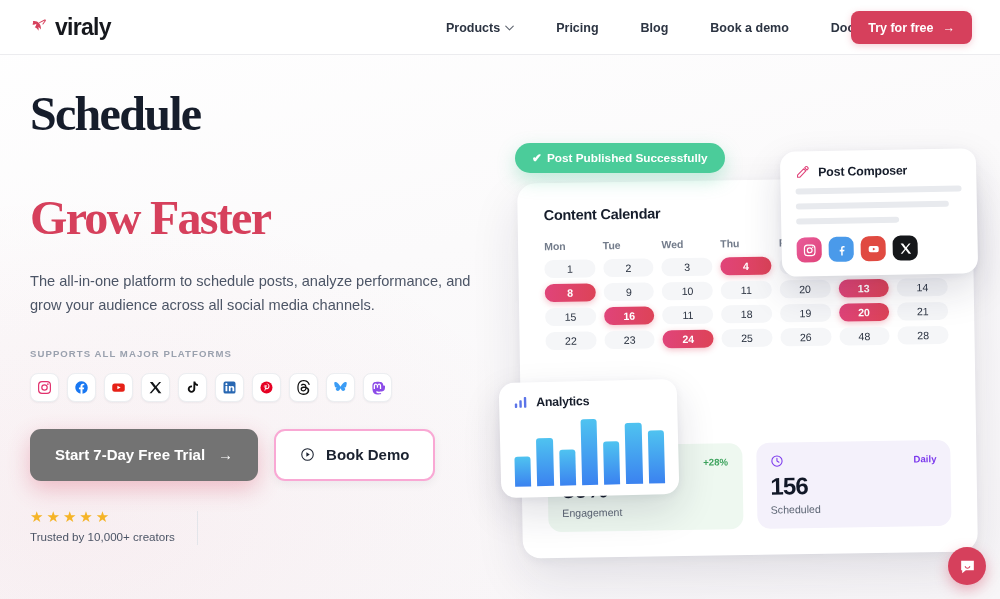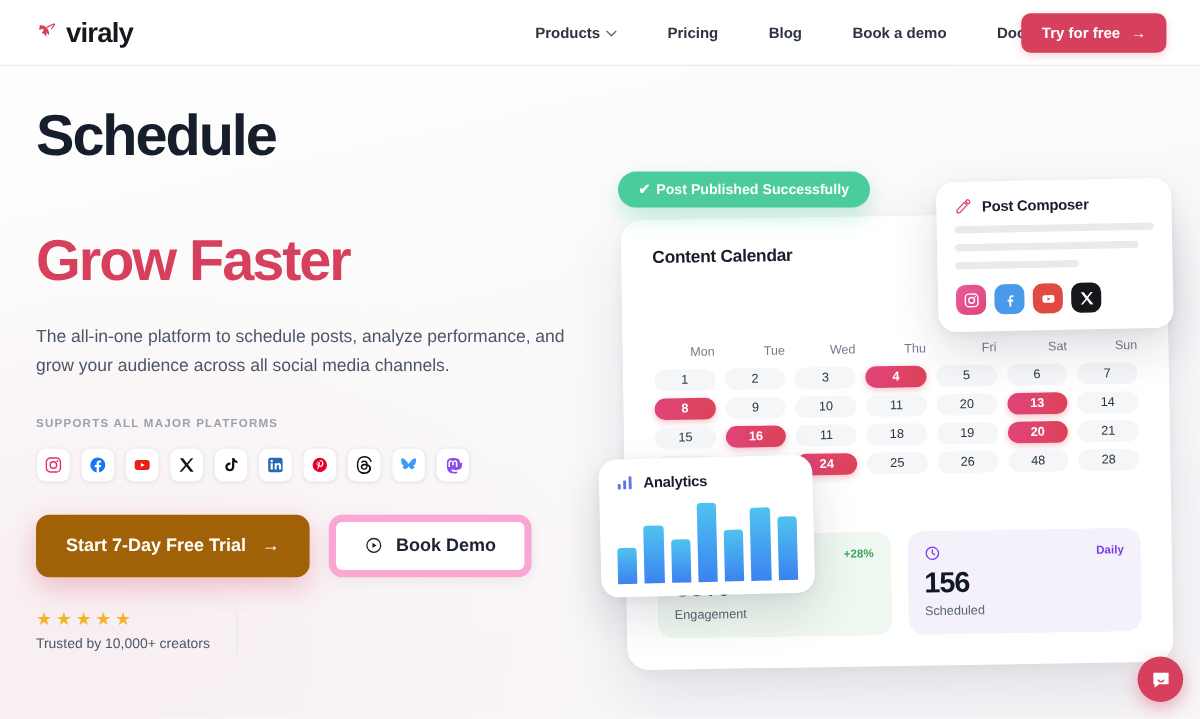--- a/index.html
+++ b/index.html
@@ -39,49 +39,49 @@
     height:33px; padding:0 17px; font-size:12.5px; font-weight:700;
     display:flex; align-items:center; gap:9px; cursor:pointer;
     font-family:"Liberation Sans", sans-serif;
     box-shadow:0 2px 7px rgba(214,64,92,.26);
   }
 
   
   .hero-left { position:absolute; left:30px; top:88px; width:460px; }
   h1.headline {
     font-size:48px; line-height:1.085; font-weight:700;
-    letter-spacing:-1.7px; color:#161d2b;
+    letter-spacing:-1.7px; color:#161d2b;font-family:Liberation Serif, serif;
   }
   h1.headline .accent { color:#d6405c; }
   .subcopy {
     margin-top:26px; font-size:14.6px; line-height:1.62;
     color:#4c5566; width:450px;
   }
   .supports {
     margin-top:30px; font-size:9.6px; font-weight:700;
     letter-spacing:1.05px; color:#9aa1ae; text-transform:uppercase;
   }
   .social-row { margin-top:14px; display:flex; gap:8px; }
   .social-chip {
     width:29px; height:29px; border-radius:8px; background:#fff;
     border:1px solid #eceef1; display:flex; align-items:center; justify-content:center;
     cursor:pointer; box-shadow:0 1px 2px rgba(20,20,40,.05);
   }
   .social-chip svg { width:15px; height:15px; display:block; }
 
   .cta-row { margin-top:27px; display:flex; align-items:center; gap:16px; }
   .btn-trial {
-    background:#a16207; color:#fff; border:none; border-radius:11px;
+    background:#737373; color:#fff; border:none; border-radius:11px;
     height:52px; padding:0 25px; font-size:15px; font-weight:700;
     display:flex; align-items:center; gap:13px; cursor:pointer;
     font-family:"Liberation Sans", sans-serif;
     box-shadow:0 8px 22px rgba(214,64,92,.30);
   }
   .btn-demo {
-    background:#fff; color:#1b2230; border:6px solid #f9a8d4; border-radius:11px;
+    background:#fff; color:#1b2230; border:2px solid #f9a8d4; border-radius:11px;
     height:52px; padding:0 24px; font-size:15px; font-weight:700;
     display:flex; align-items:center; gap:11px; cursor:pointer;
     font-family:"Liberation Sans", sans-serif;
     box-shadow:0 3px 10px rgba(20,20,40,.055);
   }
 
   .trust-row { margin-top:28px; display:flex; align-items:flex-start; gap:22px; }
   .trust-left { display:flex; flex-direction:column; gap:6px; }
   .stars { display:flex; gap:2px; color:#f5b427; font-size:15px; letter-spacing:1px; line-height:1; }
   .trust-text { font-size:11.6px; color:#4c5566; }
@@ -99,21 +99,21 @@
     box-shadow:0 20px 50px rgba(25,30,60,.11), 0 3px 10px rgba(25,30,60,.05);
     transform:rotate(-0.9deg);
   }
   .dash-inner { position:absolute; inset:0; padding:24px 26px; transform:rotate(0deg); }
   .cal-title { font-size:14.5px; font-weight:700; color:#161d2b; letter-spacing:-0.25px; }
 
   .cal-grid {
     margin-top:17px; display:grid; grid-template-columns:repeat(7,1fr);
     gap:6px 8px;
   }
-  .cal-dow { font-size:10.5px; color:#737c8b; text-align:right; font-weight:400; padding-bottom:2px;margin-top:48px; }
+  .cal-dow { font-size:10.5px; color:#737c8b; text-align:left; font-weight:700; padding-bottom:2px; }
   .cal-day {
     height:18px; border-radius:9px; background:#f5f6f8;
     font-size:10.6px; color:#2c3442; display:flex; align-items:center;
     justify-content:center; font-weight:500; cursor:pointer;
   }
   .cal-day.hot {
     background:linear-gradient(96deg,#e0447a 0%,#dd4357 100%);
     color:#fff; font-weight:700;
     box-shadow:0 2px 6px rgba(221,67,94,.32);
   }

